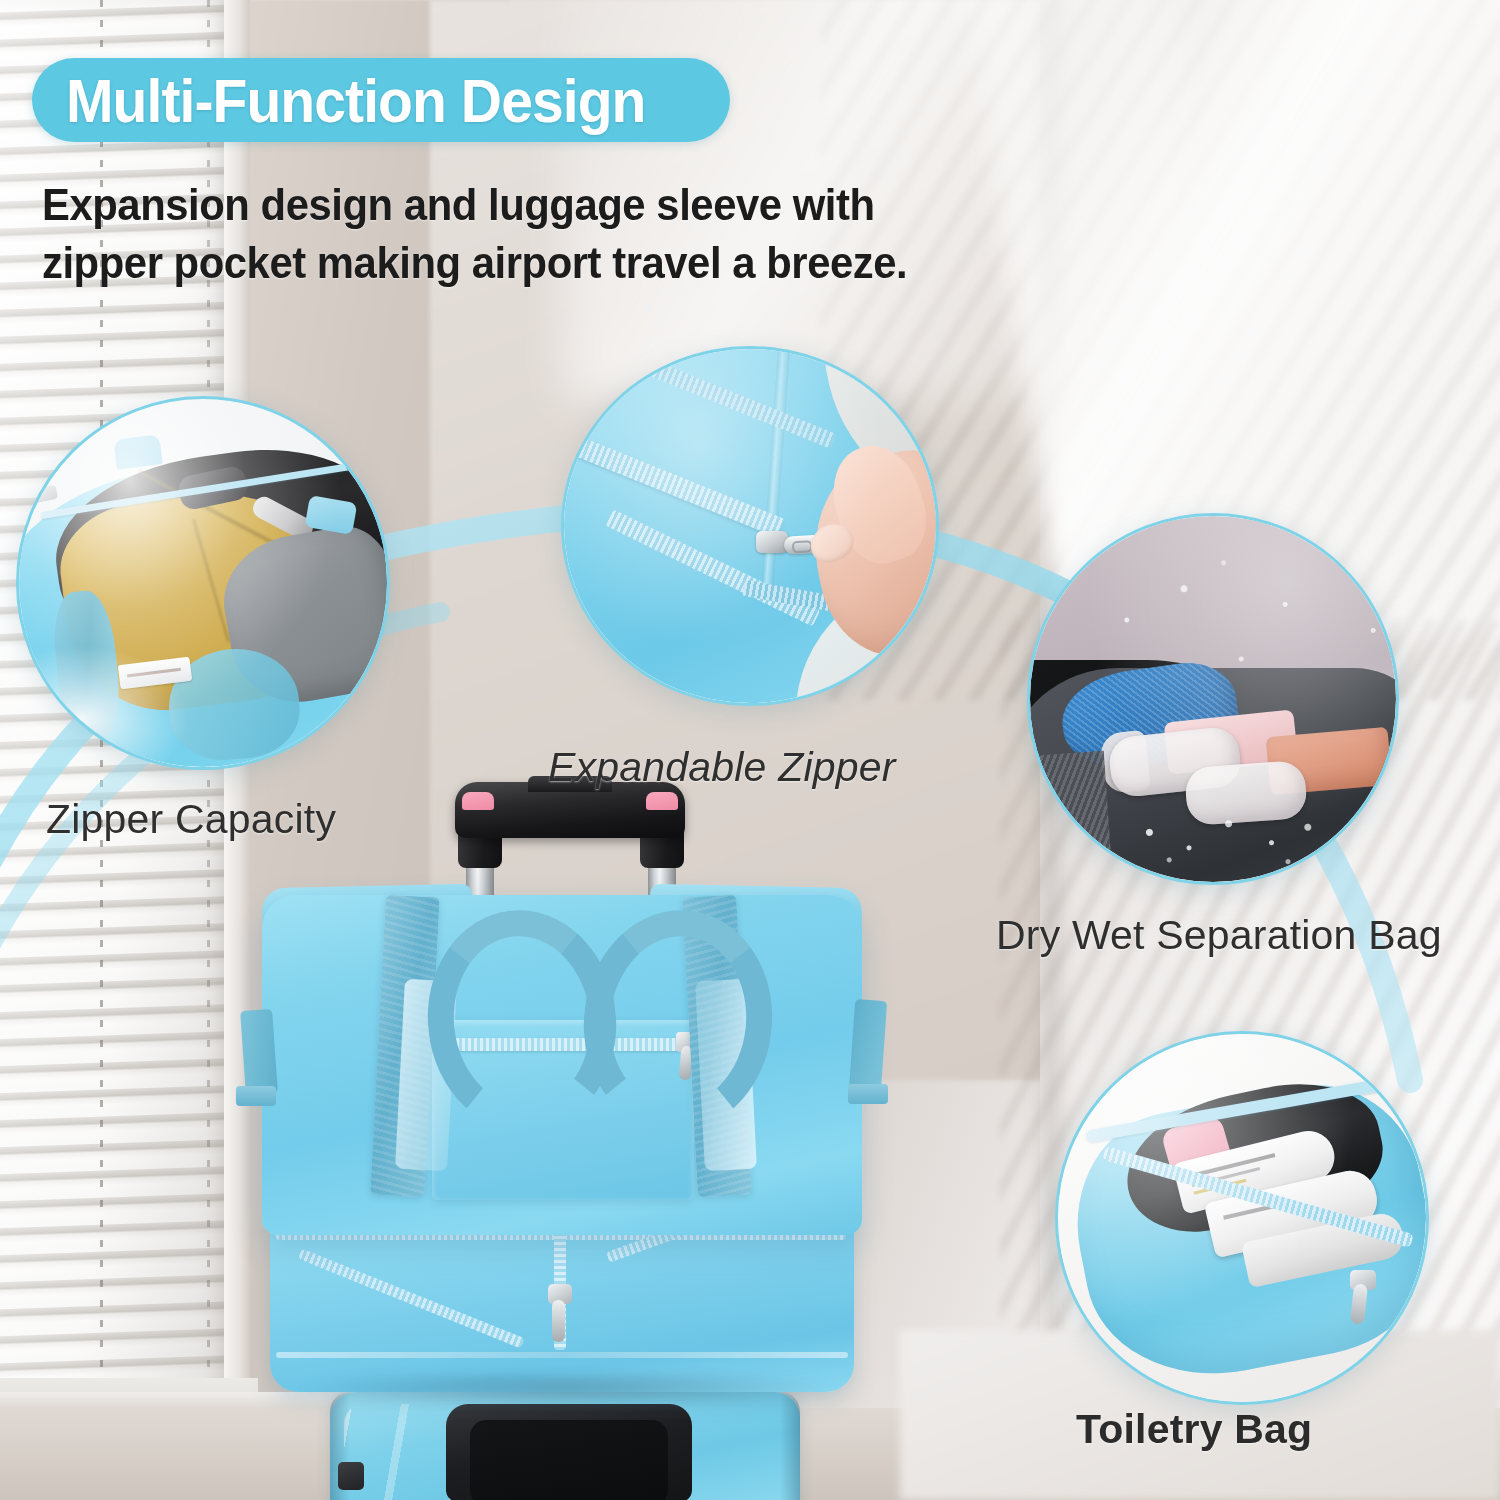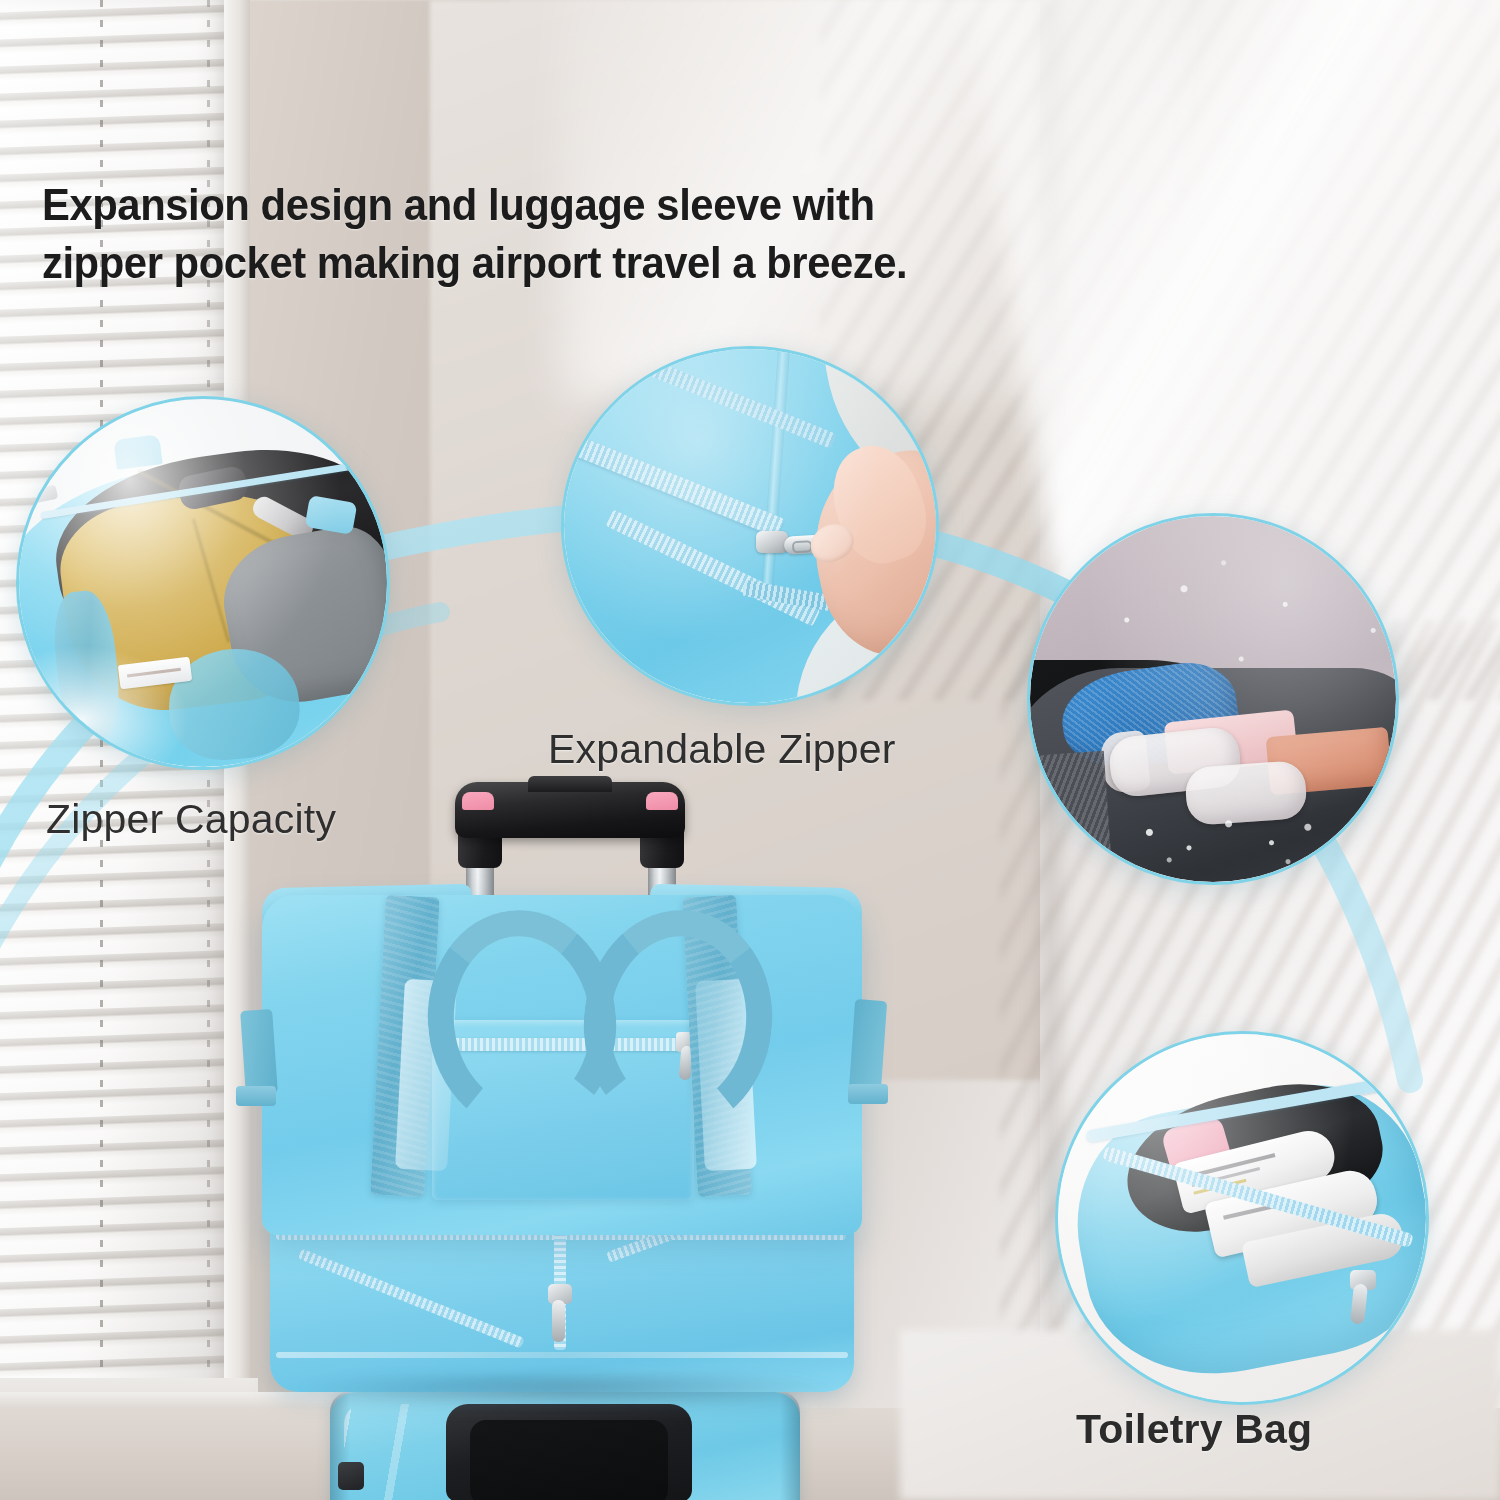--- a/index.html
+++ b/index.html
@@ -860,39 +860,40 @@
       <div class="c2-zipC"></div>
       <div class="c2-zipD"></div>
       <div class="c2-hand"></div>
       <div class="c2-finger"></div>
       <div class="c2-slider"></div>
       <div class="c2-pull"></div>
       <div class="c2-nail"></div>
       <div class="c2-gloss"></div>
     </div>
   </div>
-  <div class="caption" style="left:548px;top:726px;">Expandable Zipper</div>
+  <div class="caption" style="left:548px;top:744px;font-style:italic;">Expandable Zipper</div>
 
   <div class="circle" id="c3">
     <div class="circle-inner">
       <div class="c3-wet"></div>
       <div class="c3-droplets"></div>
       <div class="c3-black"></div>
       <div class="c3-dark"></div>
       <div class="c3-mesh"></div>
       <div class="c3-pinkbar"></div>
       <div class="c3-peach"></div>
       <div class="c3-bottle1cap"></div>
       <div class="c3-bottle1"></div>
       <div class="c3-bottle2"></div>
       <div class="c3-zipedge"></div>
       <div class="c3-droplets2"></div>
       <div class="c3-gloss"></div>
     </div>
   </div>
+  <div class="caption" style="left:996px;top:912px;">Dry Wet Separation Bag</div>
 
   <div class="circle" id="c4">
     <div class="circle-inner">
       <div class="c4-white"></div>
       <div class="c4-bag"></div>
       <div class="c4-open"></div>
       <div class="c4-pink"></div>
       <div class="c4-tube1">
         <div class="lbl"></div>
         <div class="lbl2"></div>
@@ -904,18 +905,21 @@
       <div class="c4-tube3"></div>
       <div class="c4-zip"></div>
       <div class="c4-zip2"></div>
       <div class="c4-slider"></div>
       <div class="c4-pull"></div>
       <div class="c4-gloss"></div>
     </div>
   </div>
   <div class="caption bold" style="left:1076px;top:1406px;">Toiletry Bag</div>
 
+  <div class="title-badge">
+    <span class="title-text">Multi-Function Design</span>
+  </div>
   <div class="subtitle">
     <div>Expansion design and luggage sleeve with</div>
     <div>zipper pocket making airport travel a breeze.</div>
   </div>
 
 </div>
 
 </body></html>

